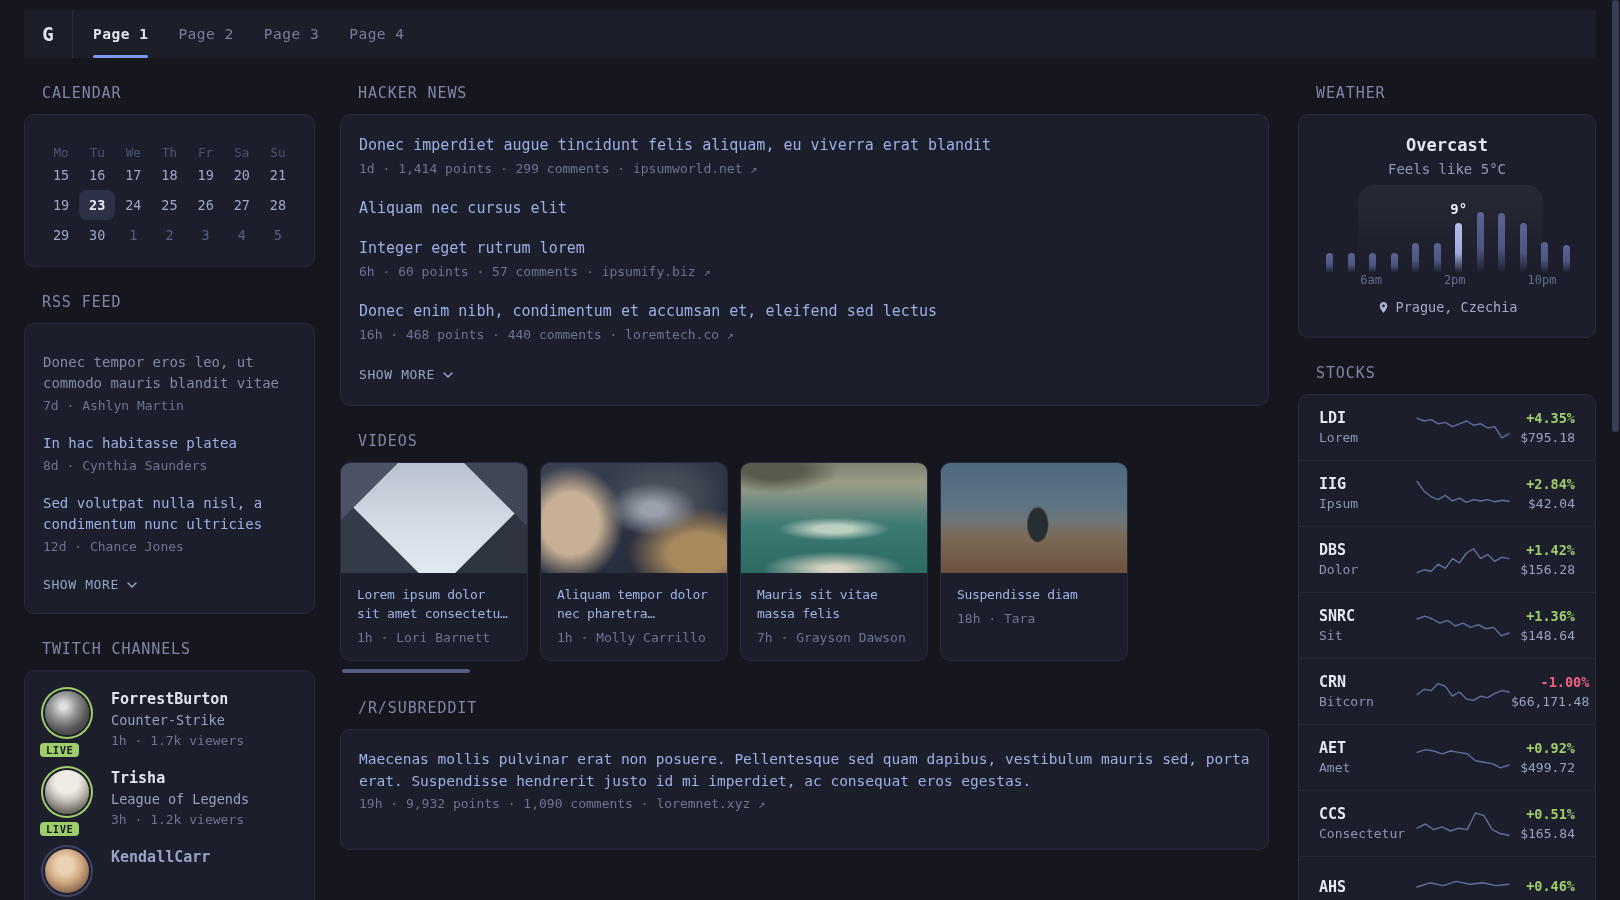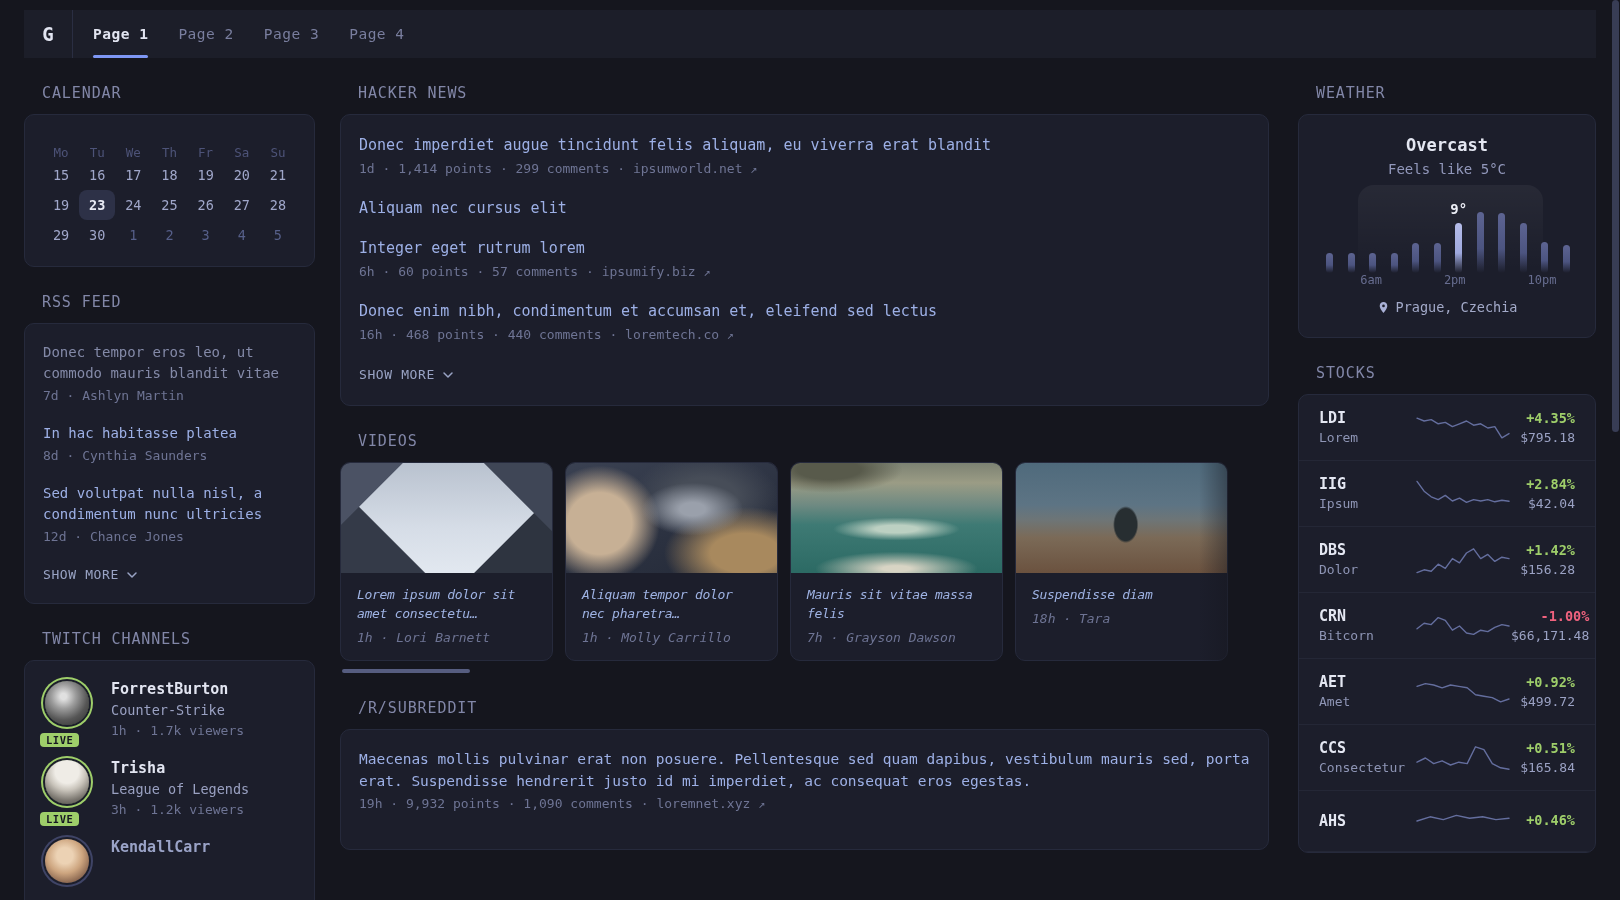--- a/index.html
+++ b/index.html
@@ -52,21 +52,21 @@
   .cal-weekdays, .cal-grid { display:grid; grid-template-columns:repeat(7,1fr); }
   .cal-weekdays { margin-top:14px; }
   .wd { text-align:center; font-size:12.5px; color:#4d5378; }
   .day {
     height:30px; display:flex; align-items:center; justify-content:center;
     font-size:13.5px; color:#a0a7ca; cursor:pointer;
   }
   .day.sel { background:#2d3147; border-radius:8px; color:#e8eaf4; font-weight:bold; }
   .day.dim { color:#565f89; }
   
-  .list-card { padding:18px 18px 20px; }
+  .list-card { padding:28px 18px 20px; }
   .feed-item { margin-bottom:18px; }
   .item-title {
     display:block; color:#9db0e6; font-size:14px; line-height:21px;
     text-decoration:none; cursor:pointer;
   }
   .item-title.visited { color:#848aa8; }
   .item-meta { margin-top:3px; font-size:13px; color:#6e7494; line-height:18px; }
   .domain { color:#6e7494; text-decoration:none; cursor:pointer; }
   .ext { font-size:12px; }
   .show-more {
@@ -102,22 +102,22 @@
   .ch-game { color:#9aa1c2; font-size:13.5px; line-height:21px; }
   .ch-meta { color:#6e7494; font-size:13px; line-height:20px; }
   
   .videos-row { display:flex; gap:12px; overflow:hidden; position:relative; }
   .videos-row::after {
     content:""; position:absolute; top:0; right:0; bottom:0; width:70px;
     background:linear-gradient(90deg, rgba(21,22,30,0), #15161e 92%);
     pointer-events:none;
   }
   .video-card {
-    width:213px; flex:none; background:#1c1e2b; border:1px solid #262a3c;
-    border-radius:10px; cursor:pointer;font-style:italic;
+    width:188px; flex:none; background:#1c1e2b; border:1px solid #262a3c;
+    border-radius:10px; cursor:pointer;
   }
   .thumb { height:110px; border-radius:9px 9px 0 0; }
   .thumb-pillars { background:
     linear-gradient(135deg,#4b5264 19%,rgba(0,0,0,0) 19.5%),
     linear-gradient(225deg,#3f4656 21%,rgba(0,0,0,0) 21.5%),
     linear-gradient(45deg,#343a48 26%,rgba(0,0,0,0) 26.5%),
     linear-gradient(315deg,#2e3440 24%,rgba(0,0,0,0) 24.5%),
     linear-gradient(180deg,#b9c2cf,#d6dde7 60%,#e2e8f0); }
   .thumb-camera { background:
     radial-gradient(40% 40% at 60% 42%,#9aa0ab 15%,rgba(0,0,0,0) 60%),
@@ -534,20 +534,33 @@
             </div>
             <div class="spark"><svg viewBox="0 0 96 34" width="96" height="34">
                 <polyline points="2.0,29.6 9.1,26.8 16.2,28.2 23.2,21.2 30.3,25.4 37.4,15.6 44.5,19.8 51.5,10.0 58.6,5.8 65.7,15.6 72.8,11.4 79.8,18.4 86.9,14.2 94.0,15.6" fill="none" stroke="#646e9e" stroke-width="1.4" stroke-linejoin="round" stroke-linecap="round"></polyline>
               </svg></div>
             <div class="stock-vals">
               <div class="stock-change dir-up">+1.42%</div>
               <div class="stock-price">$156.28</div>
             </div>
           </div>
 
+          <div class="stock-row">
+            <div class="stock-id">
+              <div class="stock-symbol">SNRC</div>
+              <div class="stock-name">Sit</div>
+            </div>
+            <div class="spark"><svg viewBox="0 0 96 34" width="96" height="34">
+                <polyline points="2.0,10.0 9.7,7.2 17.3,10.0 25.0,14.2 32.7,11.4 40.3,17.0 48.0,14.2 55.7,18.4 63.3,15.6 71.0,19.8 78.7,18.4 86.3,26.8 94.0,24.0" fill="none" stroke="#646e9e" stroke-width="1.4" stroke-linejoin="round" stroke-linecap="round"></polyline>
+              </svg></div>
+            <div class="stock-vals">
+              <div class="stock-change dir-up">+1.36%</div>
+              <div class="stock-price">$148.64</div>
+            </div>
+          </div>
 
           <div class="stock-row">
             <div class="stock-id">
               <div class="stock-symbol">CRN</div>
               <div class="stock-name">Bitcorn</div>
             </div>
             <div class="spark"><svg viewBox="0 0 96 34" width="96" height="34">
                 <polyline points="2.0,19.8 9.1,14.2 16.2,15.6 23.2,8.6 30.3,11.4 37.4,21.2 44.5,17.0 51.5,24.0 58.6,25.4 65.7,21.2 72.8,22.6 79.8,18.4 86.9,15.6 94.0,17.0" fill="none" stroke="#646e9e" stroke-width="1.4" stroke-linejoin="round" stroke-linecap="round"></polyline>
               </svg></div>
             <div class="stock-vals">

